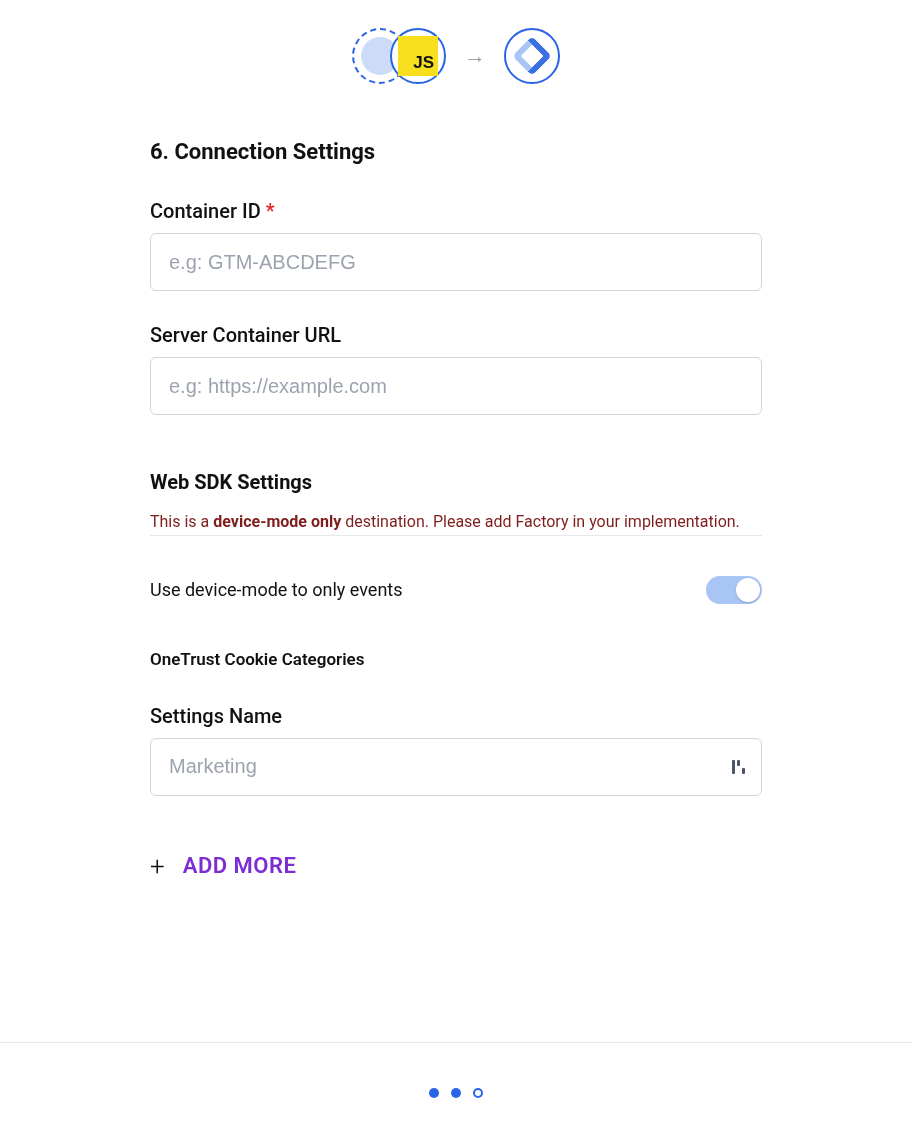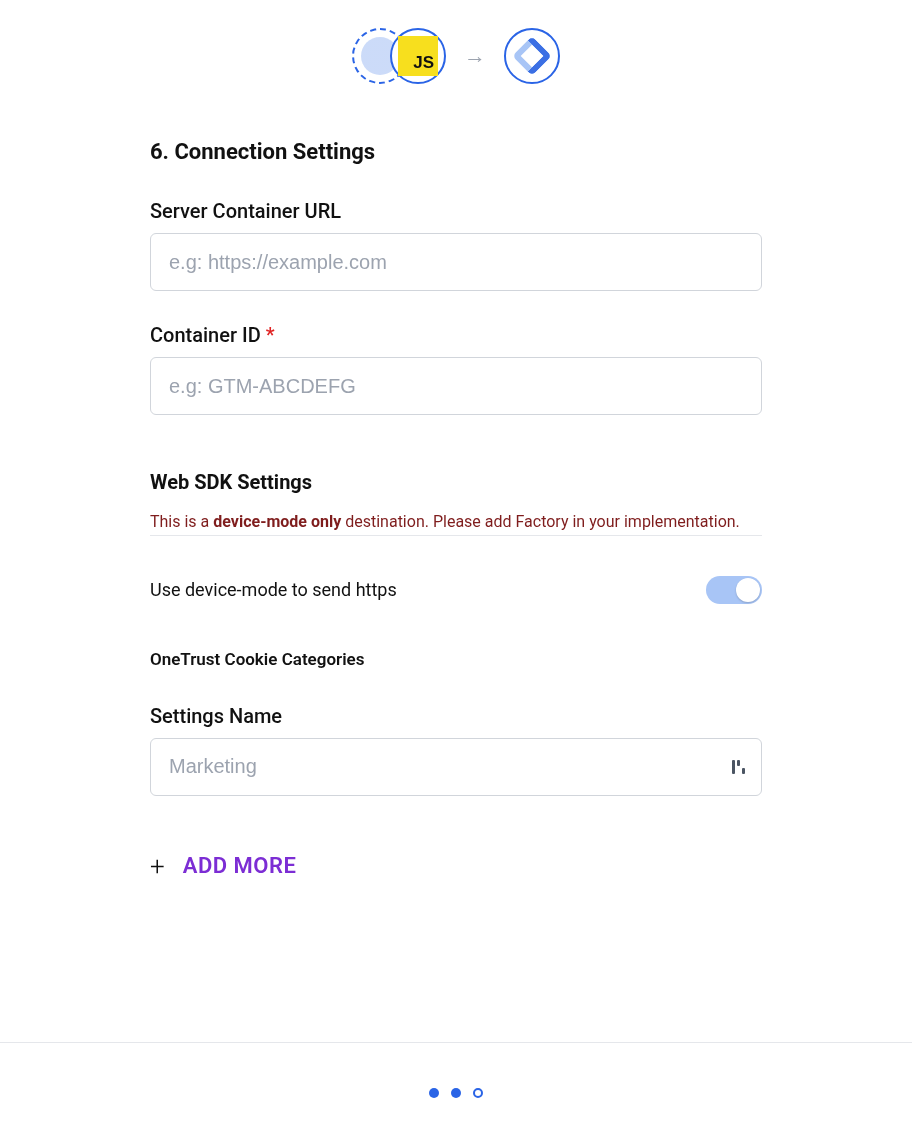--- a/index.html
+++ b/index.html
@@ -316,40 +316,40 @@
       <div class="gtm-diamond">
         <div class="outer"></div>
         <div class="inner"></div>
       </div>
     </div>
   </div>
 
   <h2 class="section-heading">6. Connection Settings</h2>
 
   <div class="field-group">
-    <label class="field-label">Server Container URL</label>
-    <input type="text" class="text-input" placeholder="e.g: https://example.com" style="">
-  </div>
-
-  <div class="field-group">
     <label class="field-label">
       <span>Container ID</span>
       <span class="required-star">*</span>
     </label>
     <input type="text" class="text-input" placeholder="e.g: GTM-ABCDEFG" style="">
   </div>
 
+  <div class="field-group">
+    <label class="field-label">Server Container URL</label>
+    <input type="text" class="text-input" placeholder="e.g: https://example.com" style="">
+  </div>
+
   <div class="subsection">
     <h3 class="subsection-heading">Web SDK Settings</h3>
     <p class="subsection-desc">
       <span>This is a </span><strong>device-mode only</strong><span> destination. Please add Factory in your implementation.</span>
     </p>
 
     <div class="toggle-row">
-      <span class="toggle-label">Use device-mode to send https</span>
+      <span class="toggle-label">Use device-mode to only events</span>
       <div class="toggle">
         <div class="toggle-knob"></div>
       </div>
     </div>
   </div>
 
   <h3 class="subsection2-heading">OneTrust Cookie Categories</h3>
 
   <div class="field-group">
     <label class="field-label">Settings Name</label>

